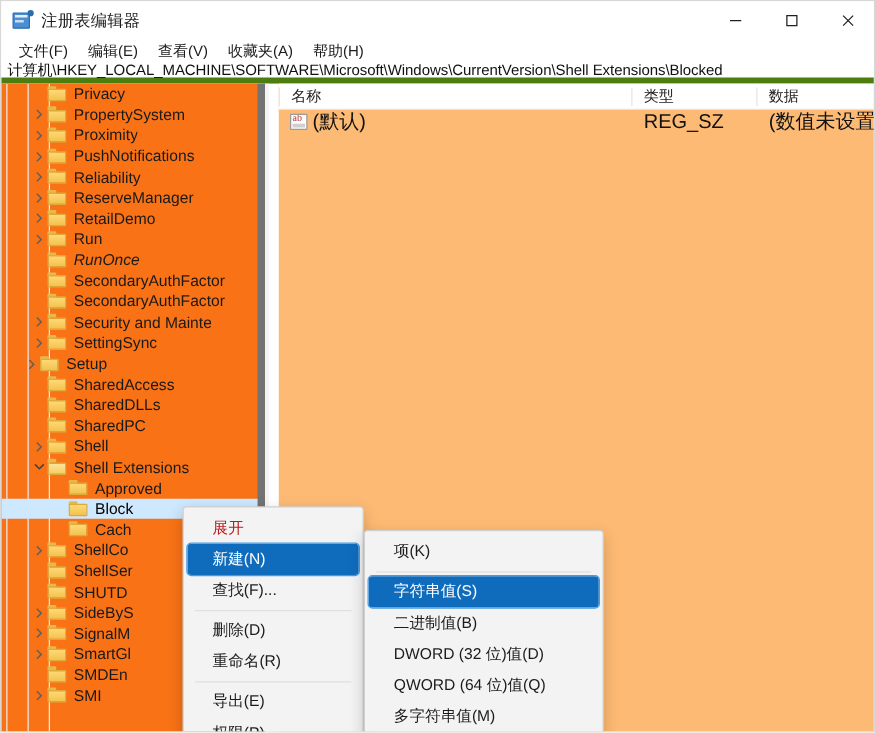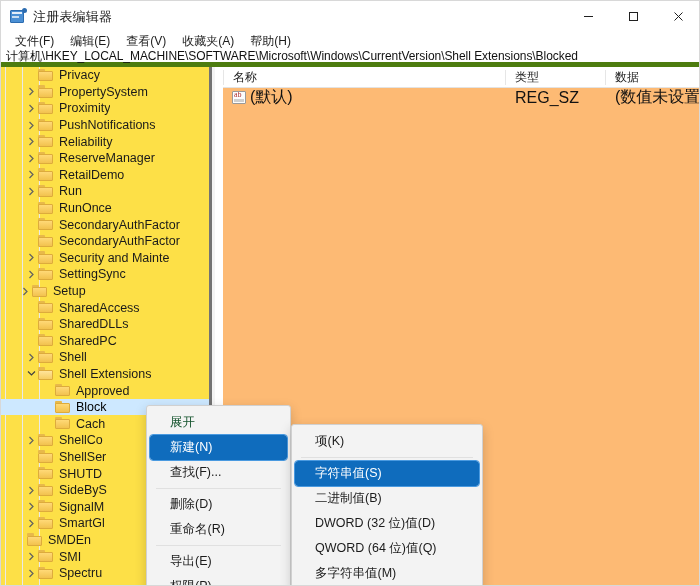--- a/index.html
+++ b/index.html
@@ -99,23 +99,23 @@
 
   
   .panes {
     position: absolute; top: 66px; left: 0;
     width: 700px; height: 520px;
     background: #ffffff;
   }
   .tree-pane {
     position: absolute; left: 0; top: 0;
     width: 211px; height: 520px;
-    background: #fde047;
+    background: #f97316;
     overflow: hidden;
-    border-right: 3px solid #737373;
+    border-right: 6px solid #737373;
   }
   .splitter {
     position: absolute; left: 211px; top: 0;
     width: 3px; height: 520px;
     background: #f4f4f4;
   }
   .list-pane {
     position: absolute; left: 222px; top: 0;
     width: 486px; height: 520px;
     background: #fdba74;
@@ -230,21 +230,21 @@
   }
   .ctx-main { left: 145px; top: 404px; width: 145px; }
   .ctx-sub  { left: 290px; top: 423px; width: 192px; }
   .ctx-item {
     height: 25px;
     display: flex; align-items: center;
     padding-left: 20px;
     border-radius: 3px;
     white-space: nowrap;
   }
-  .ctx-item.disabled { color: #14532d; }
+  .ctx-item.disabled { color: #b91c1c; }
   .ctx-item.highlight {
     background: #0f6cbd;
     color: #ffffff;
     outline: 1px solid #4a9ae0;
   }
   .ctx-sep {
     height: 1px; margin: 3px 6px;
     background: #e0e0e0;
   }
 </style>
@@ -383,21 +383,21 @@
               <svg width="7" height="9" viewBox="0 0 7 9">
                 <path d="M1.5 1 L5 4.5 L1.5 8" fill="none" stroke="#606060" stroke-width="1.2"></path>
               </svg>
             </div>
             <div class="folder">
               <div class="tab"></div>
               <div class="body"></div>
             </div>
             <div class="tree-label">Run</div>
           </div>
-          <div class="tree-row" style="padding-left: 24px;">
+          <div class="tree-row" style="padding-left: 24px; font-style: italic;">
             <div class="chev"></div>
             <div class="folder">
               <div class="tab"></div>
               <div class="body"></div>
             </div>
             <div class="tree-label">RunOnce</div>
           </div>
           <div class="tree-row" style="padding-left: 24px;">
             <div class="chev"></div>
             <div class="folder">
@@ -579,51 +579,39 @@
               <svg width="7" height="9" viewBox="0 0 7 9">
                 <path d="M1.5 1 L5 4.5 L1.5 8" fill="none" stroke="#606060" stroke-width="1.2"></path>
               </svg>
             </div>
             <div class="folder">
               <div class="tab"></div>
               <div class="body"></div>
             </div>
             <div class="tree-label">SmartGl</div>
           </div>
-          <div class="tree-row" style="padding-left: 13px;">
+          <div class="tree-row" style="padding-left: 24px;">
             <div class="chev"></div>
             <div class="folder">
               <div class="tab"></div>
               <div class="body"></div>
             </div>
             <div class="tree-label">SMDEn</div>
           </div>
           <div class="tree-row" style="padding-left: 24px;">
             <div class="chev">
               <svg width="7" height="9" viewBox="0 0 7 9">
                 <path d="M1.5 1 L5 4.5 L1.5 8" fill="none" stroke="#606060" stroke-width="1.2"></path>
               </svg>
             </div>
             <div class="folder">
               <div class="tab"></div>
               <div class="body"></div>
             </div>
             <div class="tree-label">SMI</div>
-          </div>
-          <div class="tree-row" style="padding-left: 24px;">
-            <div class="chev">
-              <svg width="7" height="9" viewBox="0 0 7 9">
-                <path d="M1.5 1 L5 4.5 L1.5 8" fill="none" stroke="#606060" stroke-width="1.2"></path>
-              </svg>
-            </div>
-            <div class="folder">
-              <div class="tab"></div>
-              <div class="body"></div>
-            </div>
-            <div class="tree-label">Spectru</div>
           </div>
         </div>
     </div>
 
     <div class="splitter"></div>
 
     <div class="list-pane">
       <div class="list-header">
         <div class="col-sep" style="left:0px"></div>
         <div class="col-sep" style="left:282px"></div>

